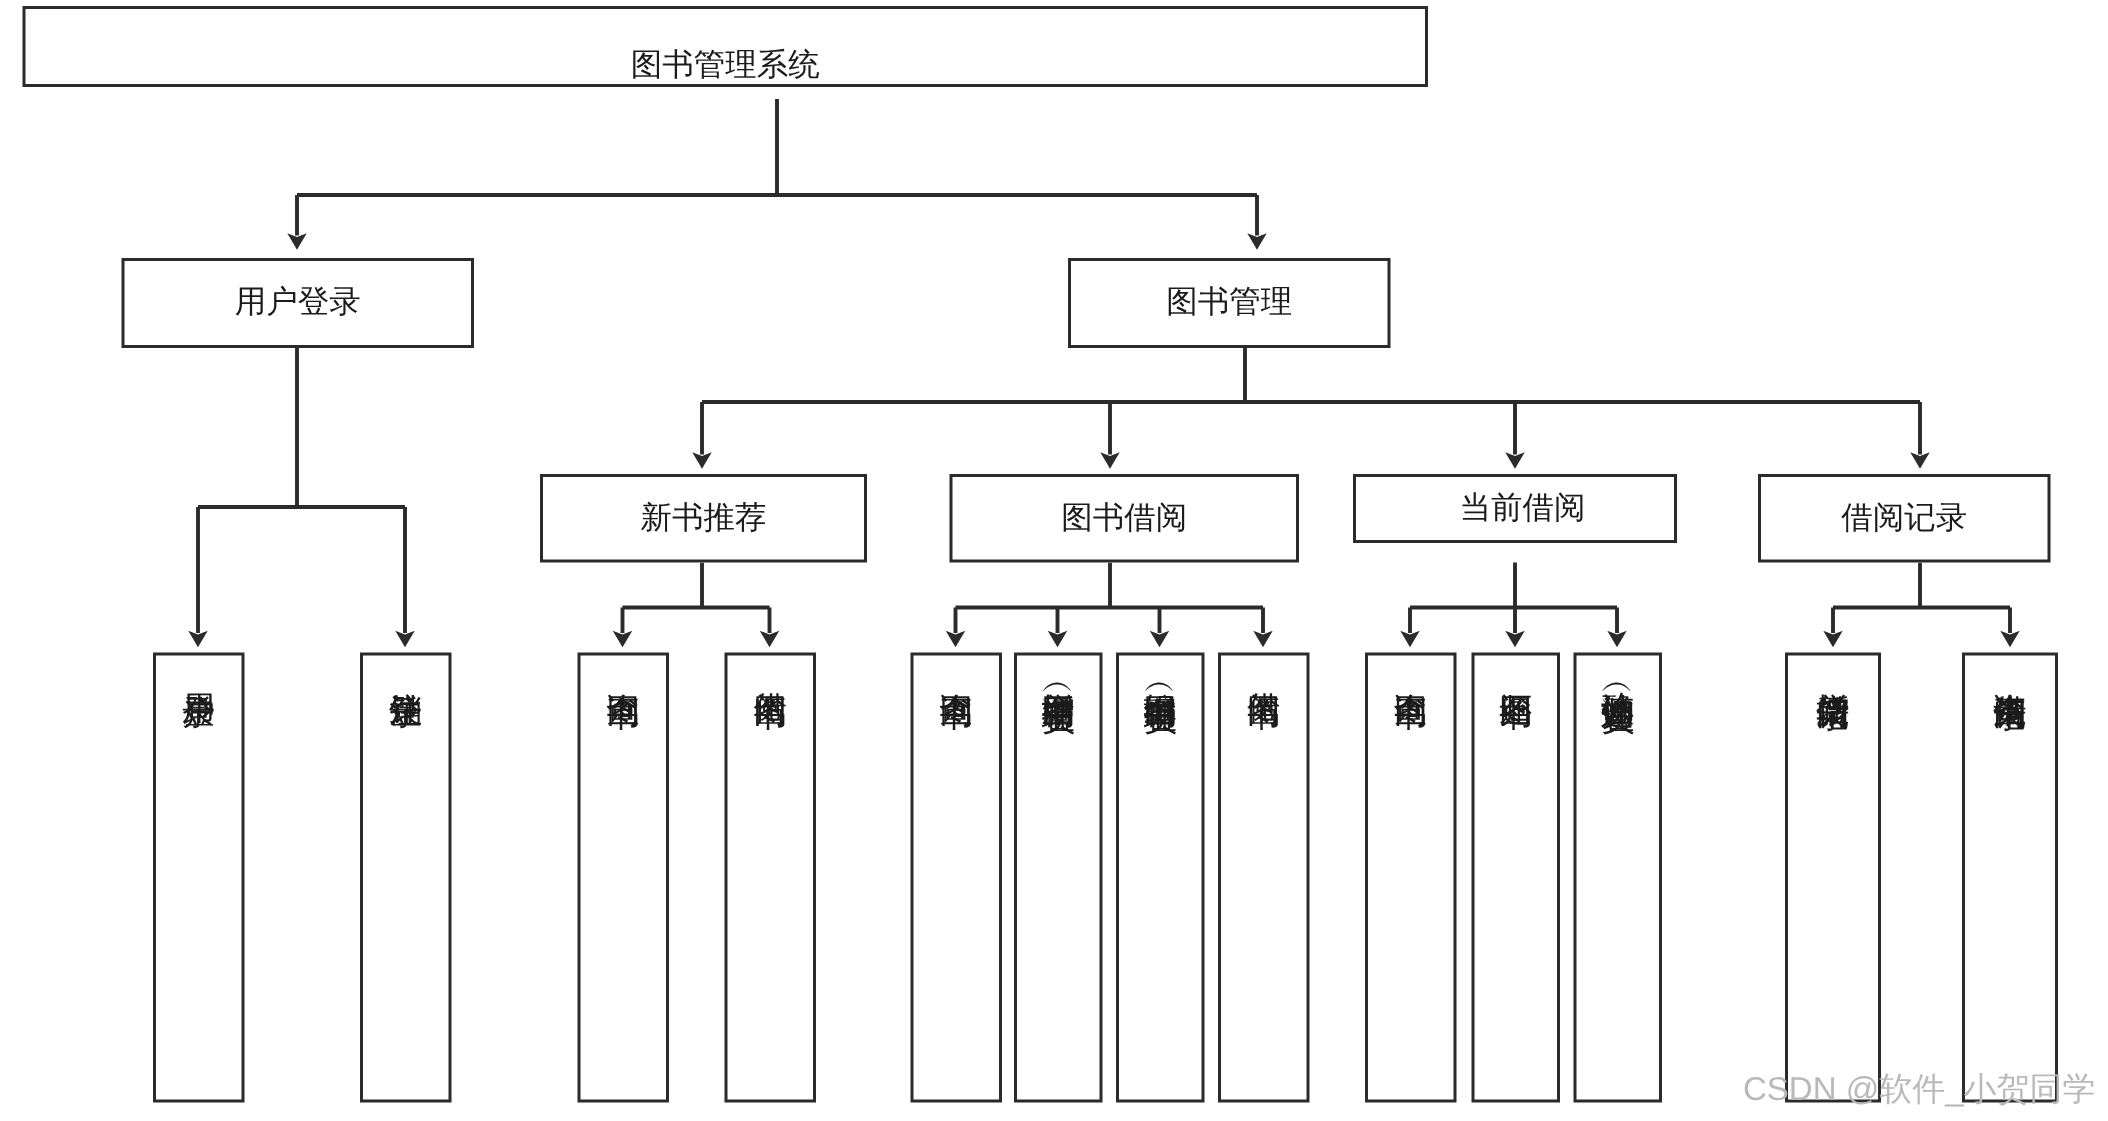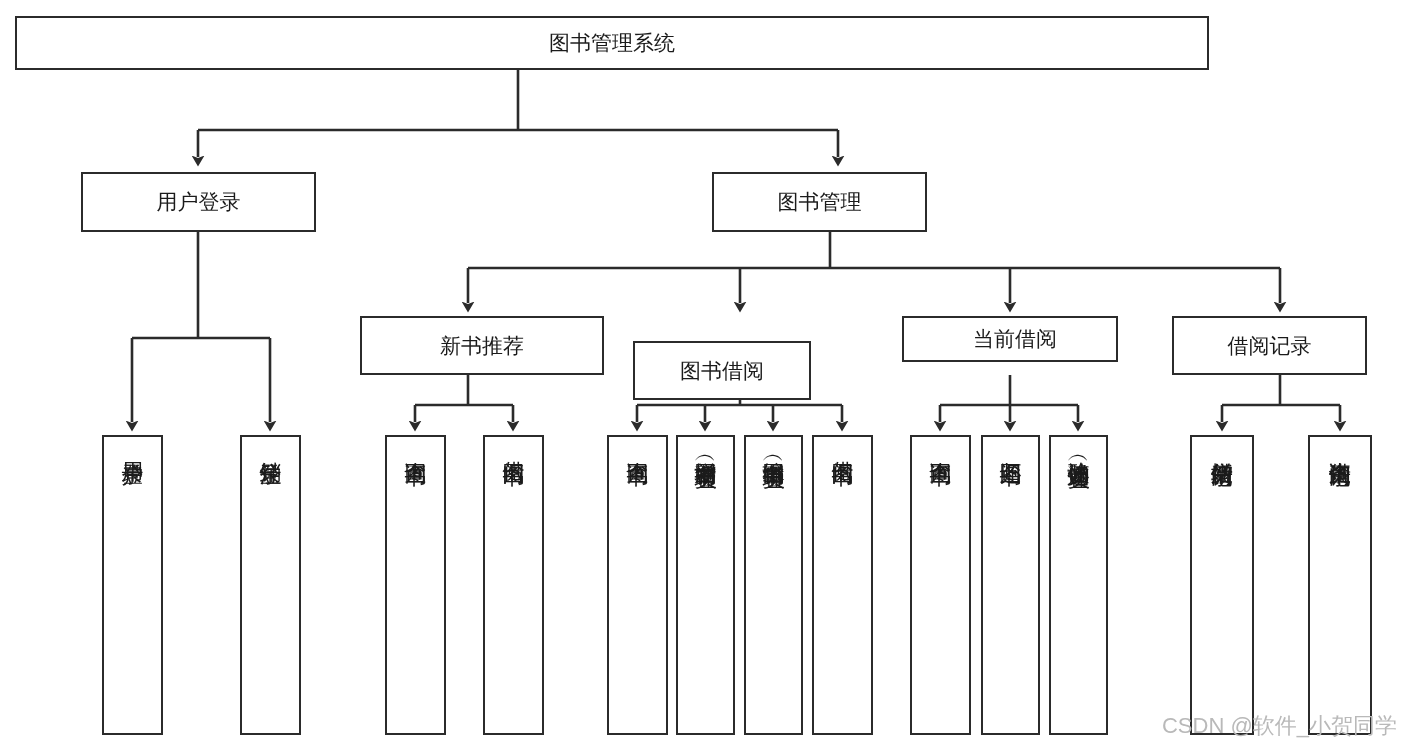--- a/index.html
+++ b/index.html
@@ -113,37 +113,37 @@
       <path d="M1010,405 L1010,422" marker-end="url(#arrow)"></path>
       <path d="M1078,405 L1078,422" marker-end="url(#arrow)"></path>
 
       <path d="M1280,375 L1280,405"></path>
       <path d="M1222,405 L1340,405"></path>
       <path d="M1222,405 L1222,422" marker-end="url(#arrow)"></path>
       <path d="M1340,405 L1340,422" marker-end="url(#arrow)"></path>
     </g>
   </svg>
 
-  <div class="node horiz" style="left:15px; top:16px; width:1194px; height:54px;">
+  <div class="node horiz" style="left:15px; top:4px; width:937px; height:54px;align-items:flex-end;">
     <span class="node-label">图书管理系统</span>
   </div>
 
   <div class="node horiz" style="left:81px; top:172px; width:235px; height:60px;">
     <span class="node-label">用户登录</span>
   </div>
 
   <div class="node horiz" style="left:712px; top:172px; width:215px; height:60px;">
     <span class="node-label">图书管理</span>
   </div>
 
-  <div class="node horiz" style="left:360px; top:316px; width:244px; height:59px;">
+  <div class="node horiz" style="left:360px; top:316px; width:218px; height:59px;">
     <span class="node-label">新书推荐</span>
   </div>
 
-  <div class="node horiz" style="left:633px; top:316px; width:178px; height:59px;margin-top:25px;">
+  <div class="node horiz" style="left:633px; top:316px; width:233px; height:59px;">
     <span class="node-label">图书借阅</span>
   </div>
 
   <div class="node horiz" style="left:902px; top:316px; width:216px; height:46px;padding-left:10px;">
     <span class="node-label">当前借阅</span>
   </div>
 
   <div class="node horiz" style="left:1172px; top:316px; width:195px; height:59px;">
     <span class="node-label">借阅记录</span>
   </div>

